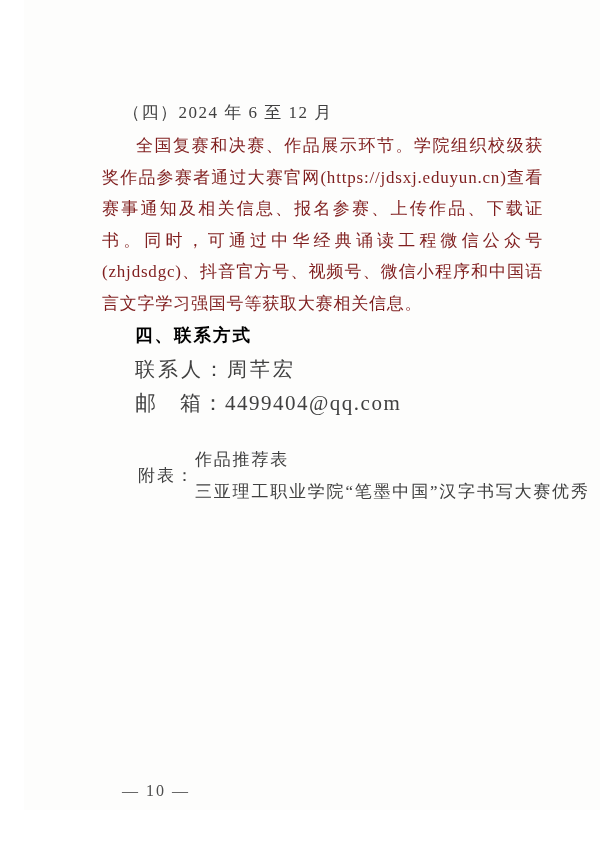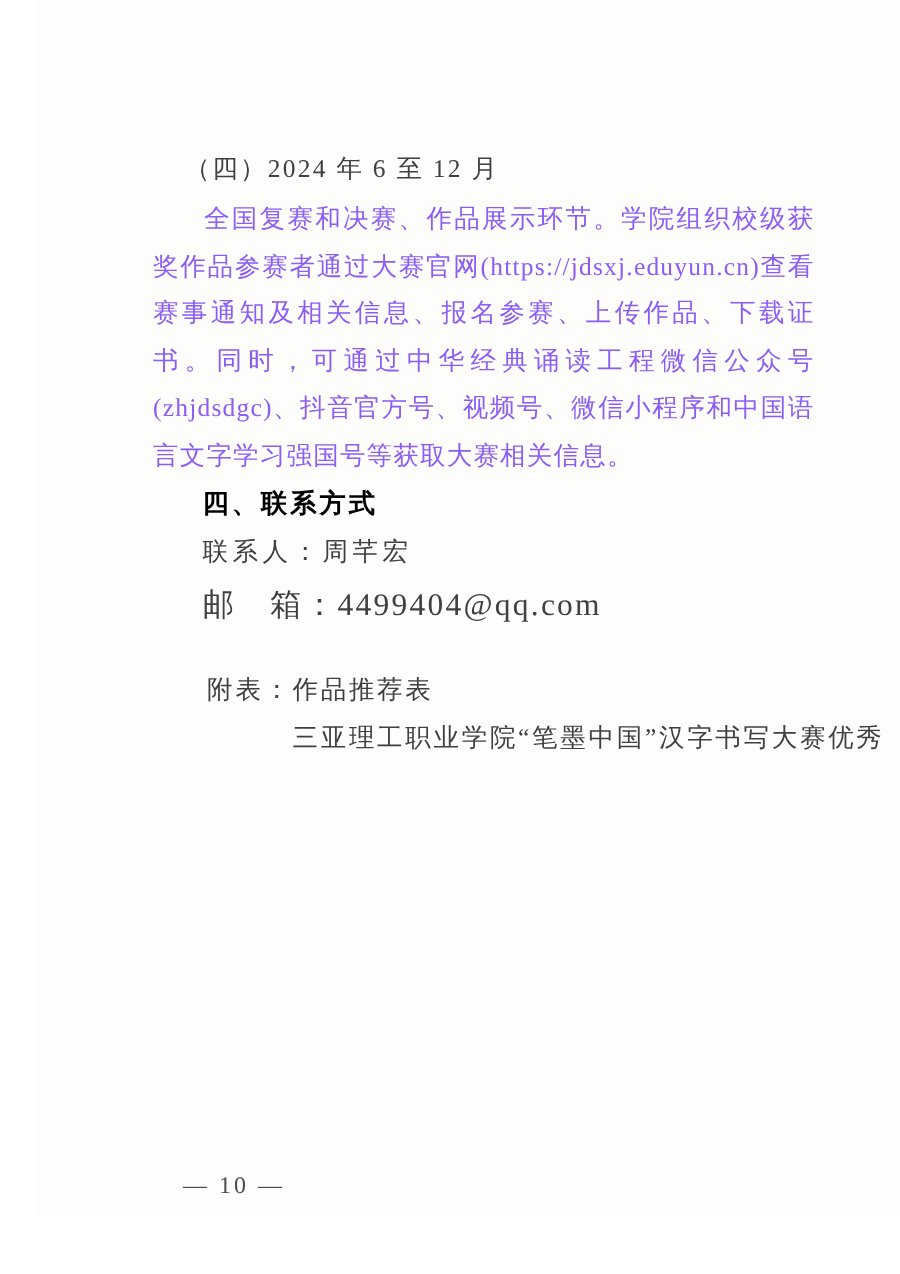--- a/index.html
+++ b/index.html
@@ -28,55 +28,55 @@
   .body-paragraph {
     position: absolute;
     left: 78px;
     top: 130px;
     width: 441px;
     font-size: 17px;
     line-height: 31.5px;
     letter-spacing: 0.8px;
     text-align: justify;
     text-indent: 2em;
-    color: #8b5cf6;
+    color: #7f1d1d;
   }
   .contact-heading {
     position: absolute;
     left: 111px;
     top: 323px;
     font-size: 17.5px;
     font-weight: bold;
     letter-spacing: 2px;
     color: #000000;
     font-family: "Liberation Sans", "DejaVu Sans", sans-serif;
     white-space: nowrap;
   }
   .contact-line {
     position: absolute;
     left: 111px;
     top: 356px;
-    font-size: 17px;
+    font-size: 20px;
     letter-spacing: 3px;
     white-space: nowrap;
   }
   .email-line {
     position: absolute;
     left: 111px;
     top: 389px;
     font-size: 21px;
     letter-spacing: 1.5px;
     white-space: nowrap;
   }
   .appendix {
     position: absolute;
     left: 114px;
     top: 444px;
     display: flex;
-    align-items: flex-start;
+    align-items: center;
     font-size: 17px;
     line-height: 32px;
   }
   .appendix-label {
     letter-spacing: 2px;
     white-space: nowrap;
   }
   .appendix-text {
     letter-spacing: 1.8px;
   }

